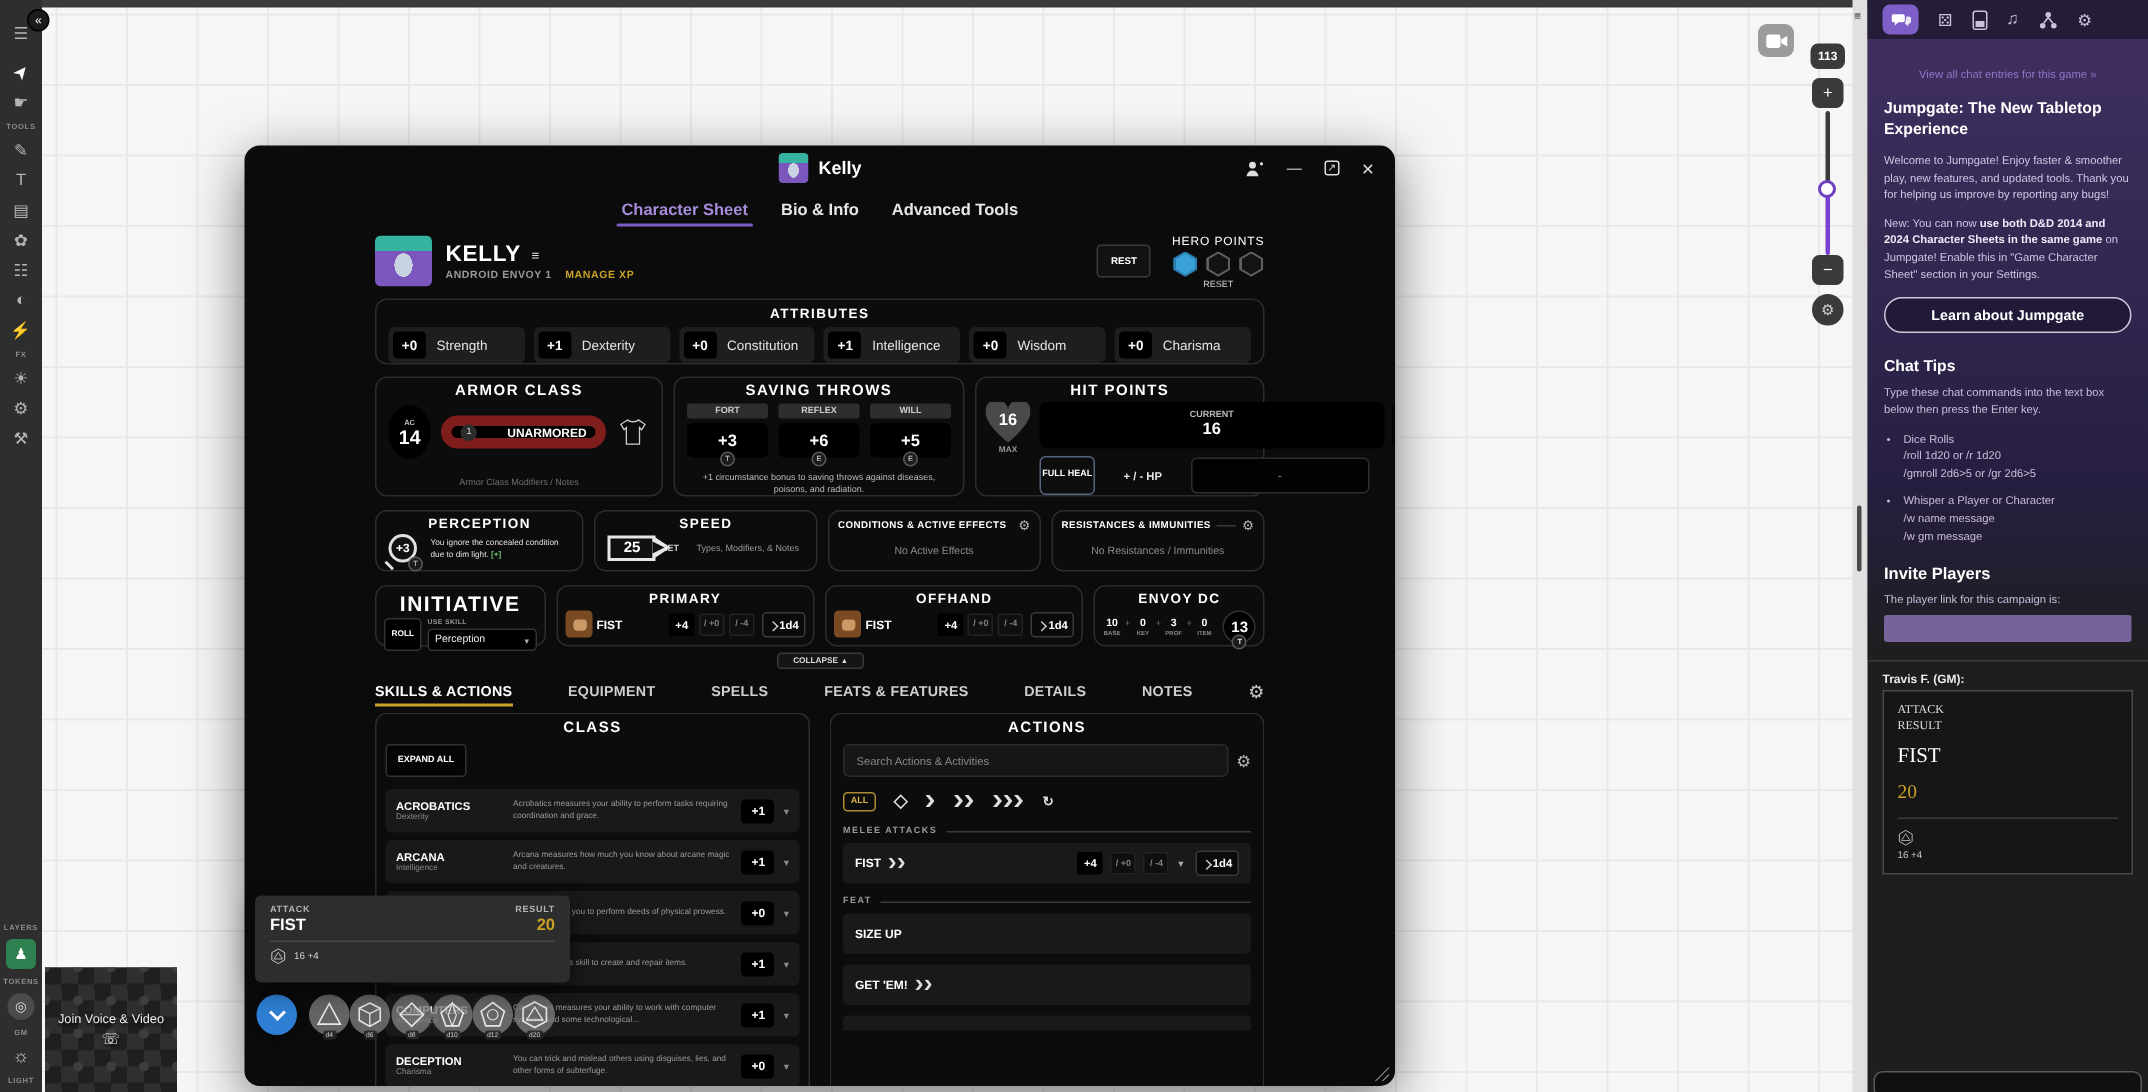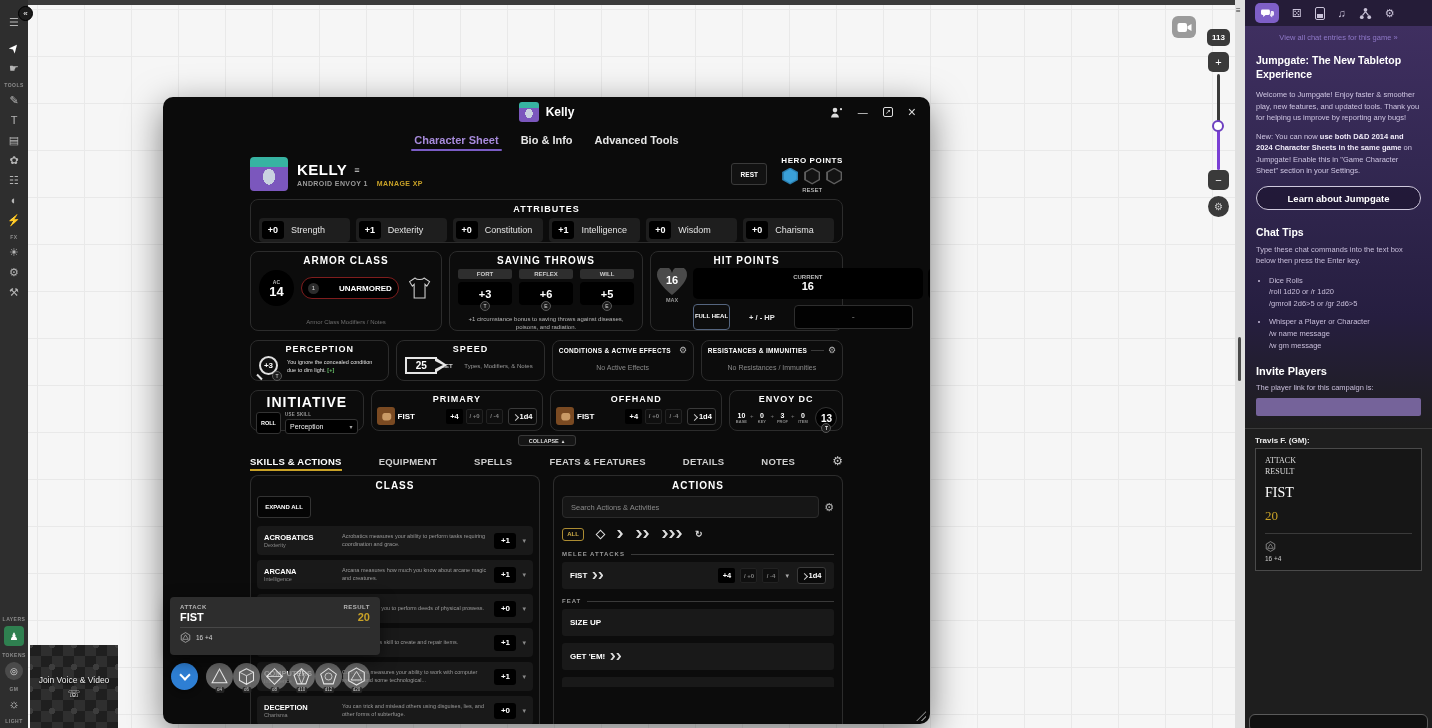--- a/index.html
+++ b/index.html
@@ -61,21 +61,21 @@
 .h-nameblock{margin-left:9px}
 .h-name-row{display:flex;align-items:center;gap:7px}
 .h-name{font-size:15px;font-weight:800;letter-spacing:.5px}
 .h-menu{font-size:9px;color:#ddd;cursor:pointer}
 .h-sub{display:flex;align-items:center;gap:9px;margin-top:2px}
 .h-class{font-size:7px;font-weight:bold;color:#9a9a9a;letter-spacing:.4px}
 .h-xp{font-size:7px;font-weight:bold;color:#c9a227;letter-spacing:.4px;cursor:pointer}
 .h-spacer{flex:1}
 .rest-btn{width:36px;height:22px;background:#121212;border:1px solid #3a3a3a;border-radius:3px;color:#fff;font-size:6.5px;font-weight:800;display:flex;align-items:center;justify-content:center;margin-right:14px;cursor:pointer}
 .hero{display:flex;flex-direction:column;align-items:center}
-.hero-label{font-size:8px;font-weight:700;letter-spacing:.6px}
+.hero-label{font-size:8px;font-weight:400;letter-spacing:.6px}
 .hex-row{display:flex;gap:6px;margin:3px 0 2px}
 .hex{width:16px;height:17px;clip-path:polygon(50% 0,100% 27%,100% 73%,50% 100%,0 73%,0 27%);background:#5f5f5f;position:relative;cursor:pointer}
 .hex::after{content:"";position:absolute;inset:1.5px;clip-path:polygon(50% 0,100% 27%,100% 73%,50% 100%,0 73%,0 27%);background:#131313}
 .hex.filled{background:#2b7fb0}
 .hex.filled::after{background:#3aa0d8}
 .hero-reset{font-size:6px;color:#d6d6d6;cursor:pointer}
 
 
 .panel{background:#0c0c0c;border:1px solid #2c2c2c;border-radius:8px;position:relative}
 .ptitle{text-align:center;font-weight:800;letter-spacing:1px;color:#fff}
@@ -89,21 +89,21 @@
 .attr-lbl{font-size:9px;color:#e3e3e3}
 
 
 .row-def{display:flex;gap:7px;margin-bottom:9px;height:80px}
 .p-ac{width:192px;padding:3px 6px}
 .p-ac .ptitle{font-size:10px}
 .ac-body{display:flex;align-items:center;gap:7px;margin-top:4px;padding:0 2px}
 .ac-circle{width:36px;height:36px;border-radius:50%;background:#000;display:flex;flex-direction:column;align-items:center;justify-content:center}
 .ac-circle .ac-sm{font-size:5px;color:#bbb;font-weight:bold}
 .ac-circle .ac-v{font-size:13px;font-weight:800;line-height:1}
-.ac-pill{flex:1;height:22px;background:#000;border:1px solid #7f1d1d;border-radius:12px;display:flex;align-items:center;gap:20px;padding:0 6px;cursor:pointer}
+.ac-pill{flex:1;height:22px;background:#000;border:7px solid #7f1d1d;border-radius:12px;display:flex;align-items:center;gap:20px;padding:0 6px;cursor:pointer}
 .ac-count{width:11px;height:11px;border-radius:50%;background:#2c2c2c;font-size:6px;display:flex;align-items:center;justify-content:center;color:#ddd}
 .ac-name{font-size:8px;font-weight:800}
 .ac-note{position:absolute;bottom:5px;left:0;right:0;text-align:center;font-size:6px;color:#6f6f6f}
 
 .p-saves{width:195px;padding:3px 8px}
 .p-saves .ptitle{font-size:10px}
 .save-row{display:flex;gap:7px;margin-top:3px}
 .save-col{flex:1;display:flex;flex-direction:column;align-items:stretch;position:relative}
 .save-chip{height:10px;background:#2e2e2e;border-radius:2px;font-size:6px;font-weight:bold;color:#ccc;display:flex;align-items:center;justify-content:center}
 .save-box{height:23px;background:#000;border-radius:4px;margin-top:3px;display:flex;align-items:center;justify-content:center;font-size:11px;font-weight:800;cursor:pointer}
@@ -256,21 +256,21 @@
 .die .lbl{position:absolute;bottom:-3px;left:50%;transform:translateX(-50%);background:rgba(38,38,38,.9);border-radius:2px;padding:1px 2px;font-size:4.5px;color:#ccc;line-height:1}
 
 
 .chat{position:absolute;left:1245px;top:0;width:187px;height:728px;background:#1e1e1e;z-index:7}
 .chat-icons{height:26px;background:#251c38;display:flex;align-items:center;gap:13px;padding-left:10px}
 .ci{color:#c9c2d8;font-size:11px;display:flex;align-items:center;justify-content:center;cursor:pointer}
 .ci.active{width:24px;height:20px;background:#7e5fc7;border-radius:5px}
 .journal-ico{width:10px;height:13px;border:1.5px solid #c9c2d8;border-radius:2px;position:relative}
 .journal-ico::after{content:"";position:absolute;left:1px;right:1px;bottom:1px;height:4px;background:#c9c2d8}
 .chat-scroll{position:absolute;top:26px;left:0;right:0;bottom:0;overflow:hidden}
-.purple-zone{background:linear-gradient(180deg,#3f2f60 0%,#332852 34%,#261e40 72%,#1e1e1e 100%);padding:4px 11px 2px}
+.purple-zone{background:linear-gradient(180deg,#3f2f60 0%,#332852 34%,#261e40 72%,#1e1e1e 100%);padding:16px 11px 2px}
 .view-all{display:block;text-align:center;color:#8f78c8;font-size:7.5px;margin:3px 0 12px;cursor:pointer;text-decoration:underline;text-decoration-color:rgba(143,120,200,.0)}
 .jg-title{font-size:10.5px;font-weight:800;color:#fff;line-height:1.3;margin-bottom:8px}
 .jg-p{font-size:7.5px;color:#cfc6e2;line-height:1.5;margin-bottom:8px}
 .jg-p b{color:#efeaf8}
 .jg-btn{width:100%;height:24px;border-radius:13px;border:1.5px solid #cfc9dd;background:rgba(18,12,32,.45);color:#fff;font-size:9.5px;font-weight:800;display:flex;align-items:center;justify-content:center;cursor:pointer;margin:10px 0 16px;font-family:"Liberation Sans",sans-serif}
 .tips-title{font-size:10.5px;font-weight:800;margin-bottom:6px}
 .tips-intro{font-size:7.5px;color:#c7bdd9;line-height:1.5;margin-bottom:8px}
 .tips-list{margin-left:13px;margin-bottom:14px}
 .tips-list li{font-size:7.5px;color:#c7bdd9;line-height:1.55;margin-bottom:7px}
 .tips-list span{display:block}

